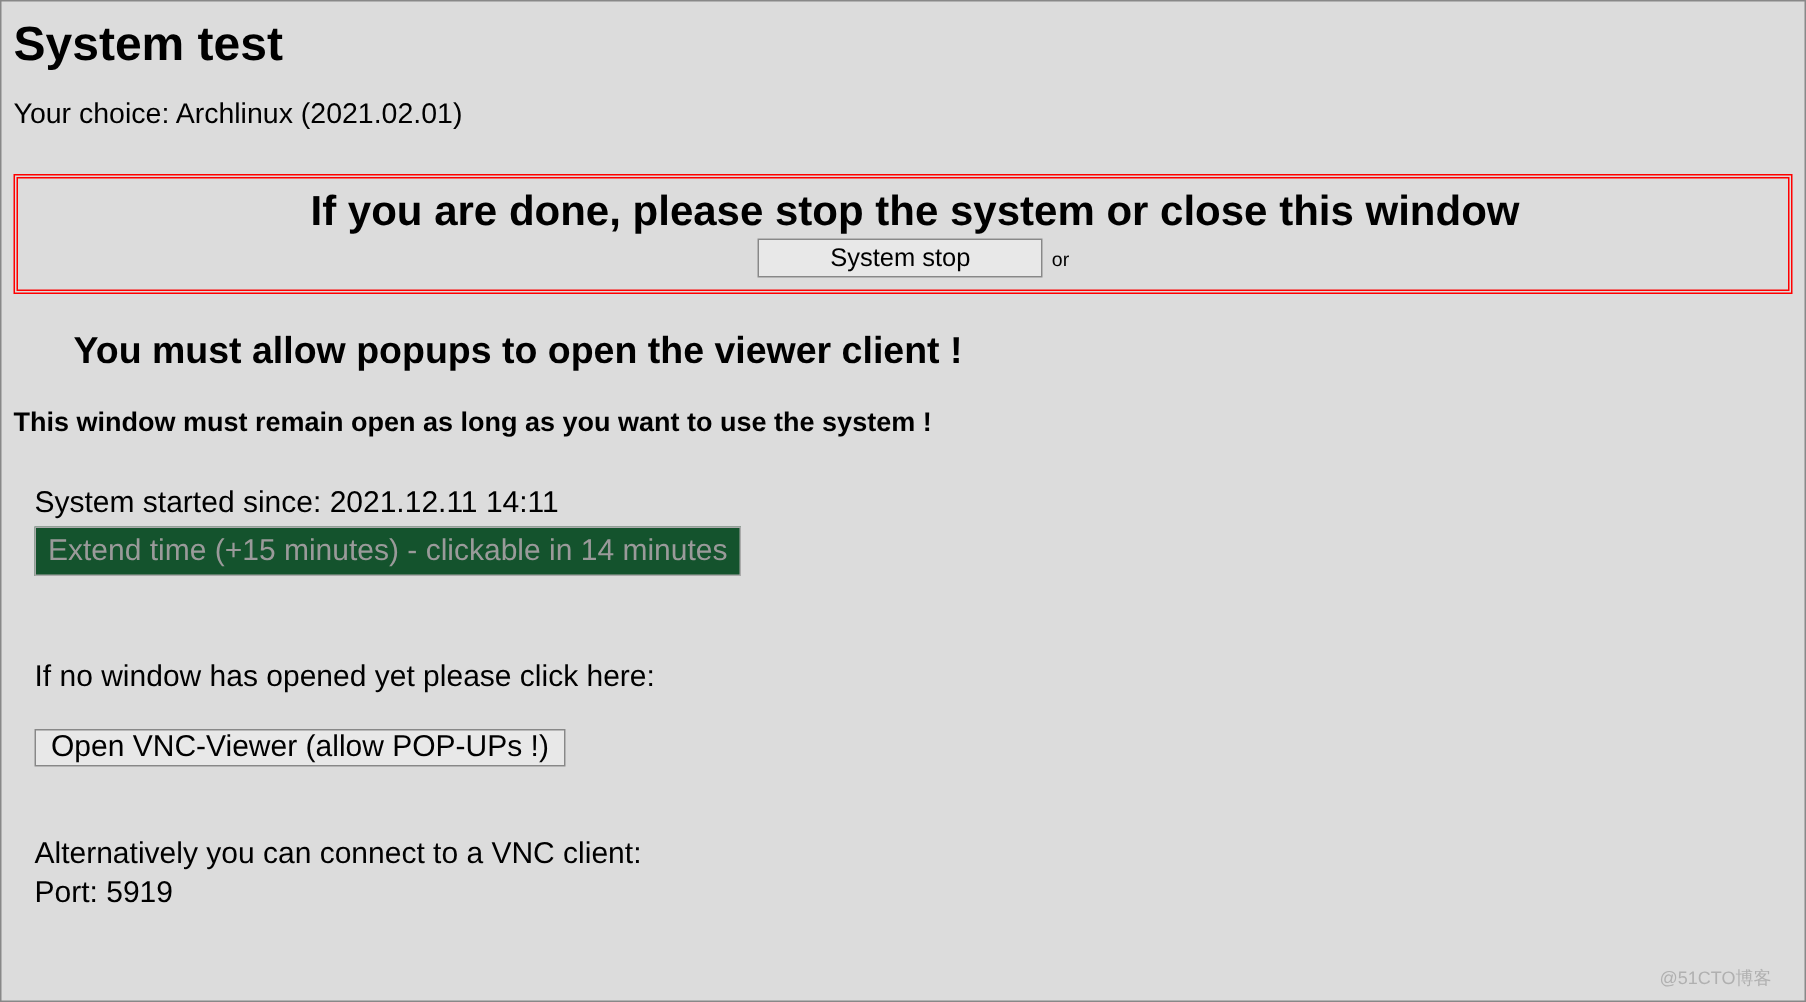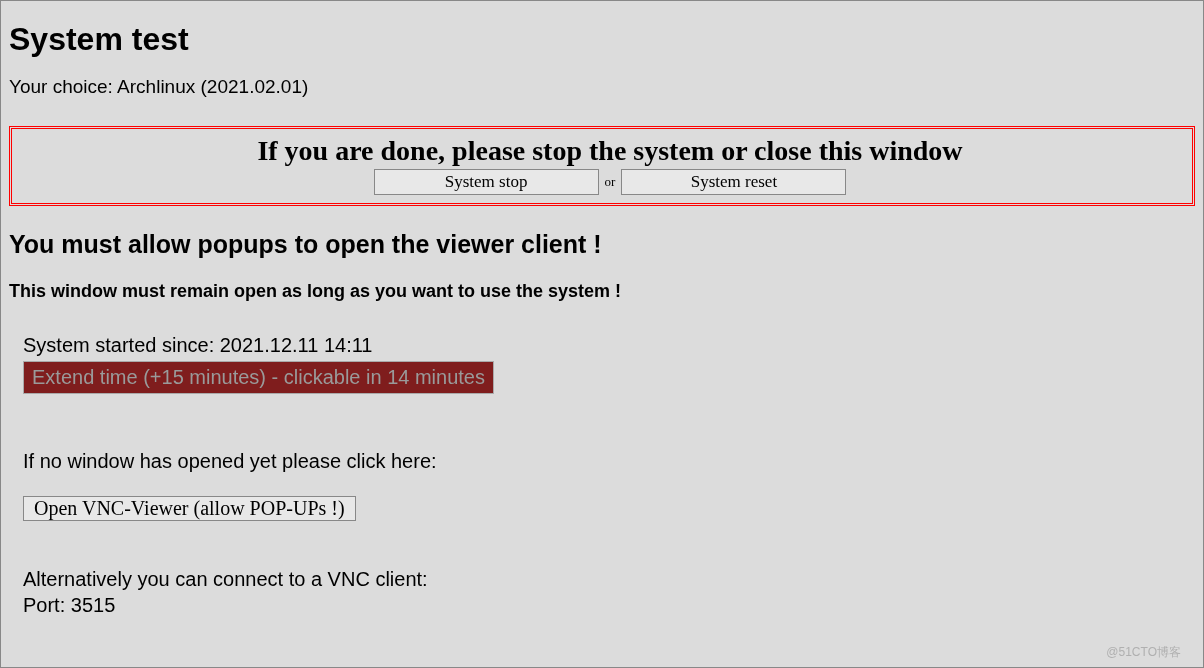--- a/index.html
+++ b/index.html
@@ -14,35 +14,34 @@
       font-family: "Segoe UI", Arial, sans-serif;
       color: #000;
       padding: 8px 8px 8px 8px;
       border: 1px solid #888;
       position: relative;
     }
     .page-title {
       font-size: 32px;
       font-weight: bold;
       margin-bottom: 18px;
-      margin-top: 12px;
+      margin-top: 2px;
     }
     .choice-line {
       font-size: 19px;
       margin-bottom: 28px;
     }
     .choice-value {
       font-weight: normal;
     }
     .alert-box {
       border: 3px double #f00;
       text-align: center;
       padding: 6px 8px 8px 24px;
       margin-bottom: 24px;
-      font-family: Liberation Serif, serif;
     }
     .alert-title {
       font-size: 28px;
       font-weight: bold;
       margin-bottom: 2px;
     }
     .alert-controls {
       display: flex;
       justify-content: center;
       align-items: center;
@@ -52,67 +51,68 @@
     .btn {
       background: #e8e8e8;
       border: 1px solid #888;
       font-family: inherit;
       font-size: 17px;
       padding: 2px 0;
       cursor: pointer;
       color: #000;
     }
     .btn-system {
-      width: 225px;
+      width: 190px;
     }
     .or-text {
       display: inline-block;
       padding: 0 2px;
       font-size: 13px;
     }
     .popup-warning {
       font-size: 25px;
       font-weight: bold;
       margin-bottom: 22px;
+      margin-left: 40px;
     }
     .remain-open {
       font-size: 18px;
       font-weight: bold;
       margin-bottom: 30px;
     }
     .info-block {
       padding-left: 14px;
       font-size: 20px;
       line-height: 1.35;
     }
     .started-line,
     .remaining-line {
       margin-bottom: 0;
     }
     .extend-btn {
-      background: #7f1d1d;
+      background: #14532d;
       border: 1px solid #aaa;
       color: #9a9a9a;
       font-family: inherit;
       font-size: 20px;
       padding: 4px 8px;
       margin-top: 2px;
       cursor: default;
     }
     .spacer {
       height: 54px;
     }
     .no-window-text {
       font-size: 20px;
       margin-bottom: 20px;
     }
     .vnc-btn {
       background: #e8e8e8;
       border: 1px solid #888;
-      font-family: Liberation Serif, serif;
+      font-family: Liberation Sans, sans-serif;
       font-size: 20px;
       padding: 0 10px;
       cursor: pointer;
       color: #000;
     }
     .spacer2 {
       height: 24px;
     }
     .alt-block {
       font-size: 20px;
@@ -135,21 +135,20 @@
 
 <div class="choice-line">
   <span>Your choice: </span><span class="choice-value">Archlinux (2021.02.01)</span>
 </div>
 
 <div class="alert-box">
   <div class="alert-title">If you are done, please stop the system or close this window</div>
   <div class="alert-controls">
     <button class="btn btn-system">System stop</button>
     <span class="or-text">or</span>
-    <button class="btn btn-system">System reset</button>
   </div>
 </div>
 
 <h2 class="popup-warning">You must allow popups to open the viewer client !</h2>
 
 <div class="remain-open">This window must remain open as long as you want to use the system !</div>
 
 <div class="info-block">
   <div class="started-line">
     <span>System started since: </span><span>2021.12.11 14:11</span>
@@ -159,18 +158,18 @@
   <div class="spacer"></div>
 
   <div class="no-window-text">If no window has opened yet please click here:</div>
   <button class="vnc-btn">Open VNC-Viewer (allow POP-UPs !)</button>
 
   <div class="spacer2"></div>
 
   <div class="alt-block">
     <div>Alternatively you can connect to a VNC client:</div>
     <div>
-      <span>Port: </span><span>3515</span>
+      <span>Port: </span><span>5919</span>
     </div>
   </div>
 </div>
 
 <div class="watermark">@51CTO博客</div>
 
 </body></html>

